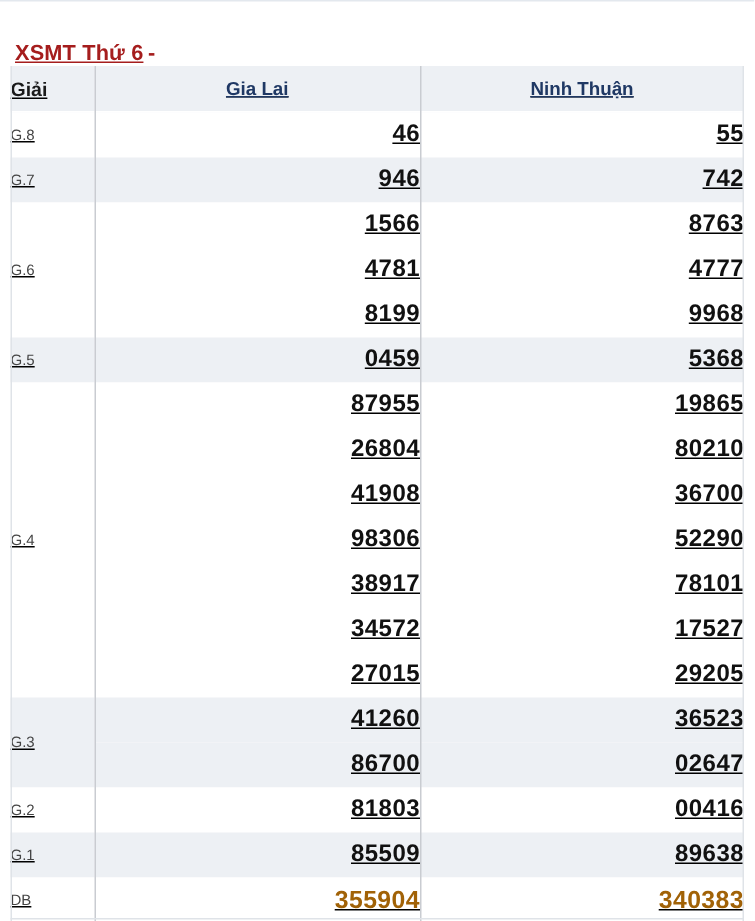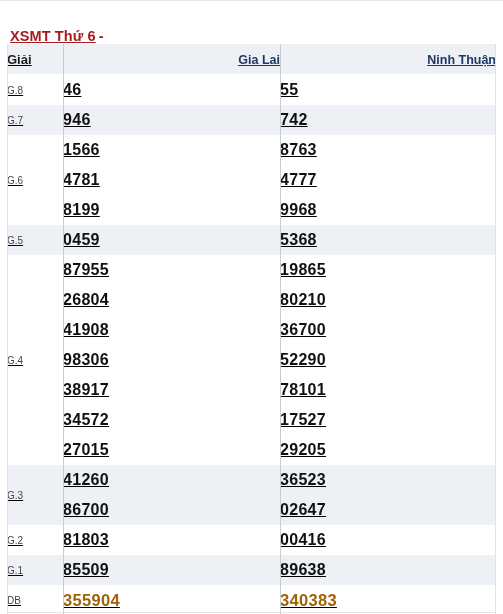--- a/index.html
+++ b/index.html
@@ -79,21 +79,21 @@
     border-bottom: 1px solid #ffffff;
   }
   .head-prize {
     font-size: 13px;
     font-weight: bold;
     color: #1a1a1a;
     padding-left: 9px;
     text-align: left;
   }
   .head-prov {
-    text-align: right;
+    text-align: center;
   }
   .prov-link {
     font-size: 12.5px;
     font-weight: bold;
     color: #1f3864;
     text-decoration: underline;
   }
 
   tr.data-row { height: 30px; }
   tr.data-row td { height: 30px; }
@@ -102,21 +102,21 @@
 
   td.prize-cell {
     font-size: 10px;
     color: #444444;
     padding-left: 9px;
     text-align: left;
     vertical-align: top;
     padding-top: 8px;
   }
   td.num-cell {
-    text-align: left;
+    text-align: right;
     font-size: 16px;
     font-weight: bold;
     color: #111111;
     letter-spacing: 0.3px;
   }
   td.num-cell.db {
     color: #a16207;
     font-size: 16.5px;
   }
 

